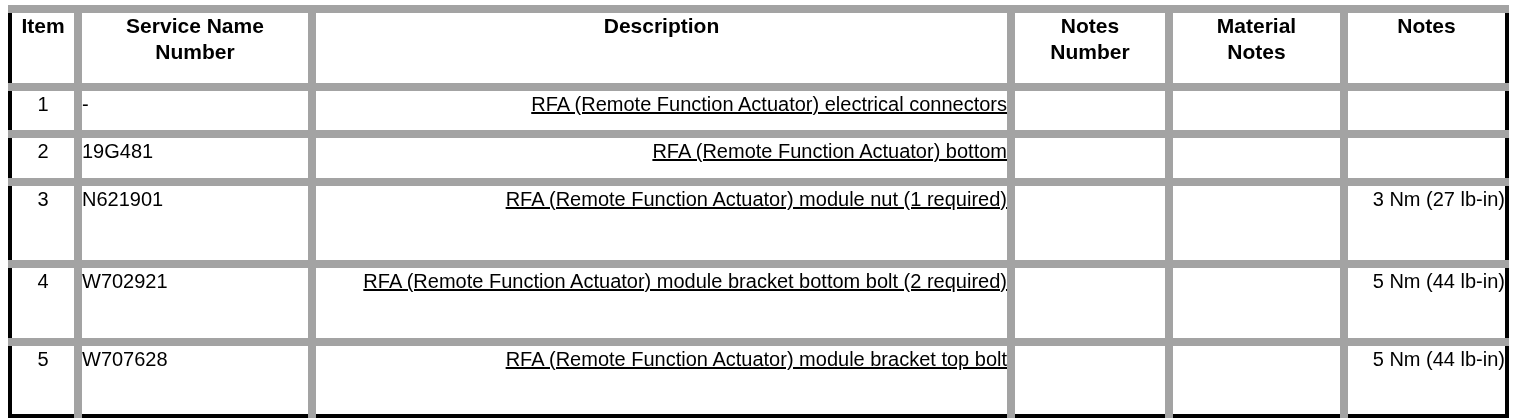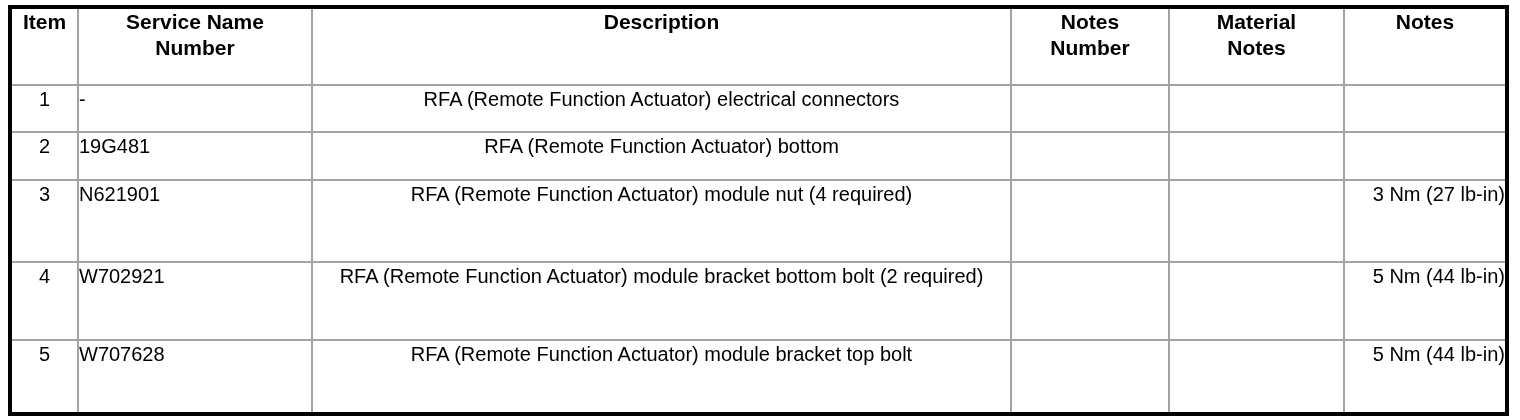--- a/index.html
+++ b/index.html
@@ -29,21 +29,21 @@
     width: 1497px;
     height: 407px;
     border-collapse: collapse;
     table-layout: fixed;
     border: 4px solid #000000;
     background: #ffffff;
   }
 
   table.parts-table td,
   table.parts-table th {
-    border: 2px solid #a3a3a3;
+    border: 8px solid #a3a3a3;
     padding: 0;
     vertical-align: top;
     background: #ffffff;
   }
 
   
   thead th {
     font-size: 21px;
     font-weight: bold;
     line-height: 1.22;
@@ -69,22 +69,23 @@
 
   .c-item {
     text-align: center;
     padding: 11px 4px 0 4px;
   }
   .c-part {
     text-align: left;
     padding: 11px 6px 0 12px;
   }
   .c-desc {
-    text-align: center;
+    text-align: right;
     padding: 11px 10px 0 12px;
+    text-decoration: underline;
   }
   .c-tool, .c-material {
     padding: 11px 6px 0 10px;
   }
   .c-notes {
     text-align: right;
     padding: 11px 6px 0 10px;
   }
 
   
@@ -156,21 +157,21 @@
         <td class="c-item">2</td>
         <td class="c-part">19G481</td>
         <td class="c-desc">RFA (Remote Function Actuator) bottom</td>
         <td class="c-tool"></td>
         <td class="c-material"></td>
         <td class="c-notes"></td>
       </tr>
       <tr class="r-3">
         <td class="c-item">3</td>
         <td class="c-part">N621901</td>
-        <td class="c-desc">RFA (Remote Function Actuator) module nut (4 required)</td>
+        <td class="c-desc">RFA (Remote Function Actuator) module nut (1 required)</td>
         <td class="c-tool"></td>
         <td class="c-material"></td>
         <td class="c-notes">3 Nm (27 lb-in)</td>
       </tr>
       <tr class="r-4">
         <td class="c-item">4</td>
         <td class="c-part">W702921</td>
         <td class="c-desc">RFA (Remote Function Actuator) module bracket bottom bolt (2 required)</td>
         <td class="c-tool"></td>
         <td class="c-material"></td>

